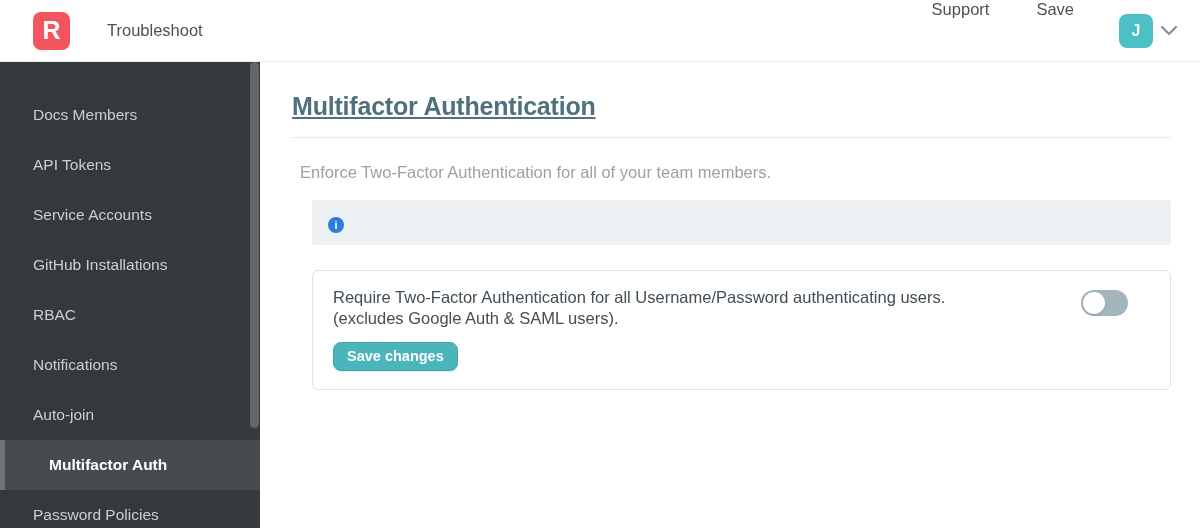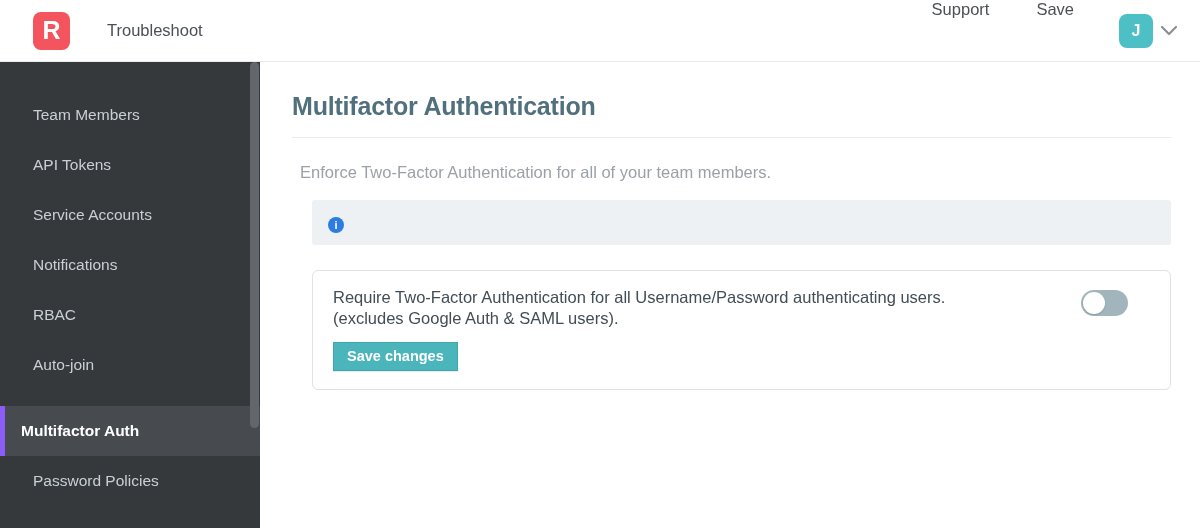--- a/index.html
+++ b/index.html
@@ -53,33 +53,33 @@
   
   aside {
     width: 260px; flex: 0 0 260px; background: #35393c;
     padding-top: 28px; position: relative; overflow: hidden;
   }
   .side-item {
     height: 50px; display: flex; align-items: center; padding-left: 33px;
     color: #c9d0d5; font-size: 15.5px; cursor: pointer; white-space: nowrap;
   }
   .side-item.active {
-    background: #474b4f; border-left: 5px solid #8b5cf6;
-    padding-left: 16px; color: #ffffff; font-weight: bold; margin-top: 16px;
+    background: #474b4f; border-left: 5px solid #737373;
+    padding-left: 44px; color: #ffffff; font-weight: bold;
   }
   .scroll-thumb {
     position: absolute; top: 0; right: 1px; width: 9px; height: 366px;
     border-radius: 5px; background: #63676c; cursor: grab;
   }
 
   
   main { flex: 1; padding: 30px 29px 0 32px; background: #fff; }
   h1 {
     margin: 0 0 16px; font-size: 25px; line-height: 29px;
-    color: #50707d; letter-spacing: -0.2px; font-weight: bold;
+    color: #50707d; letter-spacing: -0.2px; font-weight: bold; text-decoration: underline;
   }
   .divider { border: none; border-top: 1px solid #e8ebed; margin: 0 0 25px; }
   .subtitle { margin: 0 8px 18px; font-size: 16.5px; color: #9ba1a8; }
   .inner { margin-left: 20px; }
 
   .info-box {
     background: #edf1f3; border-radius: 3px; padding: 11px 16px 12px;
     font-size: 15px; line-height: 22px; color: #4a545c;
   }
   .info-icon {
@@ -99,21 +99,21 @@
   .toggle {
     width: 47px; height: 26px; border-radius: 13px; background: #a2b5bd;
     position: relative; margin-top: 3px; margin-right: 22px; cursor: pointer; flex: 0 0 auto;
   }
   .toggle .knob {
     position: absolute; left: 2px; top: 2px; width: 22px; height: 22px;
     border-radius: 50%; background: #fff; box-shadow: 0 1px 2px rgba(0,0,0,.15);
   }
   .save-btn {
     margin-top: 14px; background: #4bb5bc; border: 1px solid #3fa7ae;
-    border-radius: 0; color: #fff; font-weight: bold; font-size: 14.5px;
+    border-radius: 8px; color: #fff; font-weight: bold; font-size: 14.5px;
     padding: 5px 13px 6px; cursor: pointer;
     font-family: "Liberation Sans", sans-serif;
     box-shadow: 0 1px 1px rgba(0,0,0,.08);
   }
 </style>
 </head>
 <body>
 
 <div class="app">
 
@@ -135,25 +135,26 @@
         <svg width="18" height="12" viewBox="0 0 18 12">
           <polyline points="2,2 9,9 16,2" fill="none" stroke="#8a9095" stroke-width="2.2" stroke-linecap="round" stroke-linejoin="round"></polyline>
         </svg>
       </span>
     </div>
   </header>
 
   <div class="body-row">
 
     <aside>
-      <div class="side-item">Team Members</div>
+      <div class="side-item">Docs Members</div>
       <div class="side-item">API Tokens</div>
       <div class="side-item">Service Accounts</div>
+      <div class="side-item">GitHub Installations</div>
+      <div class="side-item">RBAC</div>
       <div class="side-item">Notifications</div>
-      <div class="side-item">RBAC</div>
       <div class="side-item">Auto-join</div>
       <div class="side-item active">Multifactor Auth</div>
       <div class="side-item">Password Policies</div>
       <div class="scroll-thumb"></div>
     </aside>
 
     <main>
       <h1>Multifactor Authentication</h1>
       <hr class="divider">
       <p class="subtitle">Enforce Two-Factor Authentication for all of your team members.</p>

